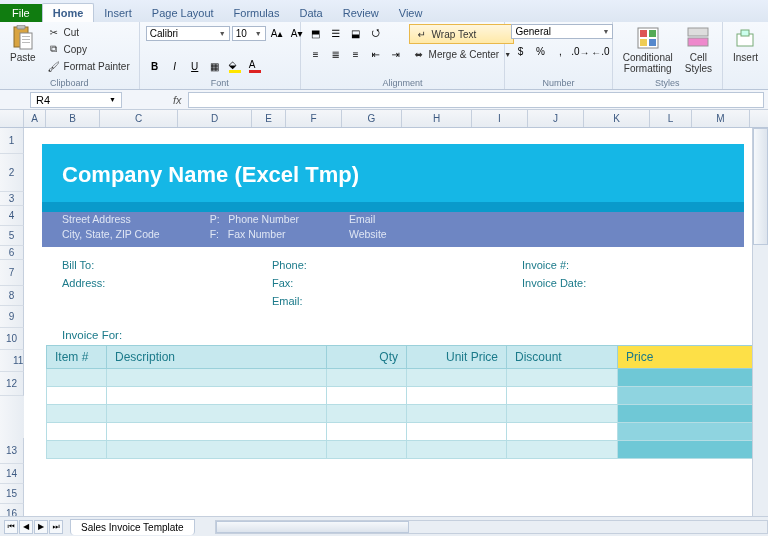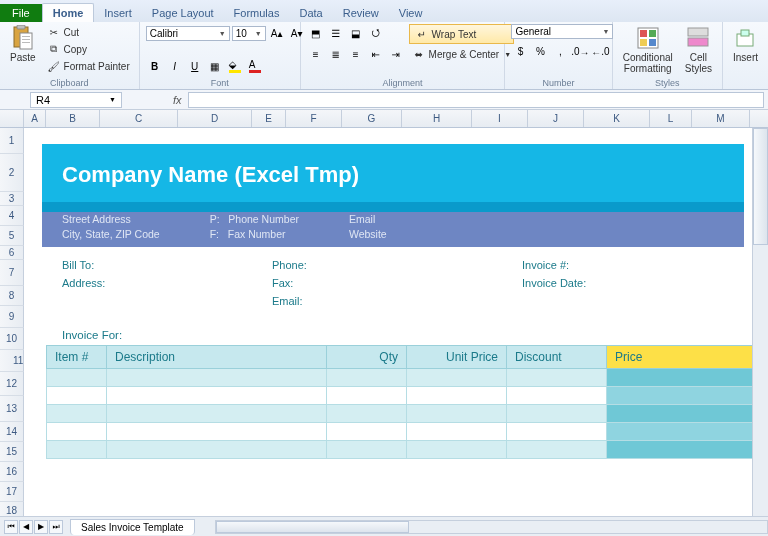--- a/index.html
+++ b/index.html
@@ -289,21 +289,21 @@
       <div class="rh" style="height: 14px; line-height: 14px;">3</div>
       <div class="rh" style="height: 20px; line-height: 20px;">4</div>
       <div class="rh" style="height: 20px; line-height: 20px;">5</div>
       <div class="rh" style="height: 14px; line-height: 14px;">6</div>
       <div class="rh" style="height: 26px; line-height: 26px;">7</div>
       <div class="rh" style="height: 20px; line-height: 20px;">8</div>
       <div class="rh" style="height: 22px; line-height: 22px;">9</div>
       <div class="rh" style="height: 22px; line-height: 22px;">10</div>
       <div class="rh" style="height: 22px; line-height: 22px; padding-left: 13px;">11</div>
       <div class="rh" style="height: 24px; line-height: 24px;">12</div>
-      <div class="rh" style="height: 26px; line-height: 26px;">13</div>
+      <div class="rh" style="height: 26px; line-height: 26px; margin-top: 42px;">13</div>
       <div class="rh" style="height: 20px; line-height: 20px;">14</div>
       <div class="rh" style="height: 20px; line-height: 20px;">15</div>
       <div class="rh" style="height: 20px; line-height: 20px;">16</div>
       <div class="rh" style="height: 20px; line-height: 20px;">17</div>
       <div class="rh" style="height: 18px; line-height: 18px;">18</div>
     </div>
   <div class="sheet">
     <div class="tmpl">
       <div class="titlebar" style="position:relative">
         <h1>Company Name (Excel Tmp)</h1>
@@ -341,21 +341,21 @@
           </div>
       </div>
       <div class="invfor">Invoice For:</div>
       <table class="itbl">
         <tbody>
             <tr>
           <th style="width:60px">Item #</th>
           <th style="width:220px">Description</th>
           <th style="width:80px;text-align:right">Qty</th>
           <th style="width:100px;text-align:right">Unit Price</th>
-          <th style="width:100px">Discount</th>
+          <th style="width:111px">Discount</th>
           <th>Price</th>
         </tr>
         <tr>
               <td></td>
               <td></td>
               <td></td>
               <td></td>
               <td></td>
               <td class="dk"></td>
             </tr>

